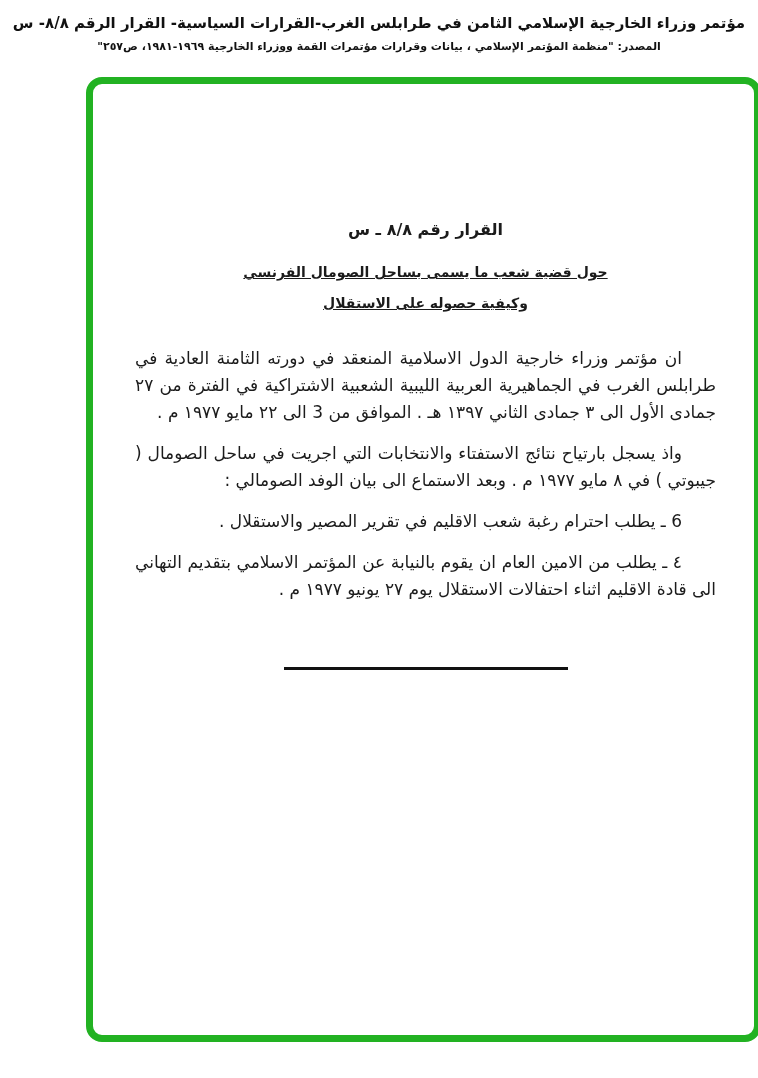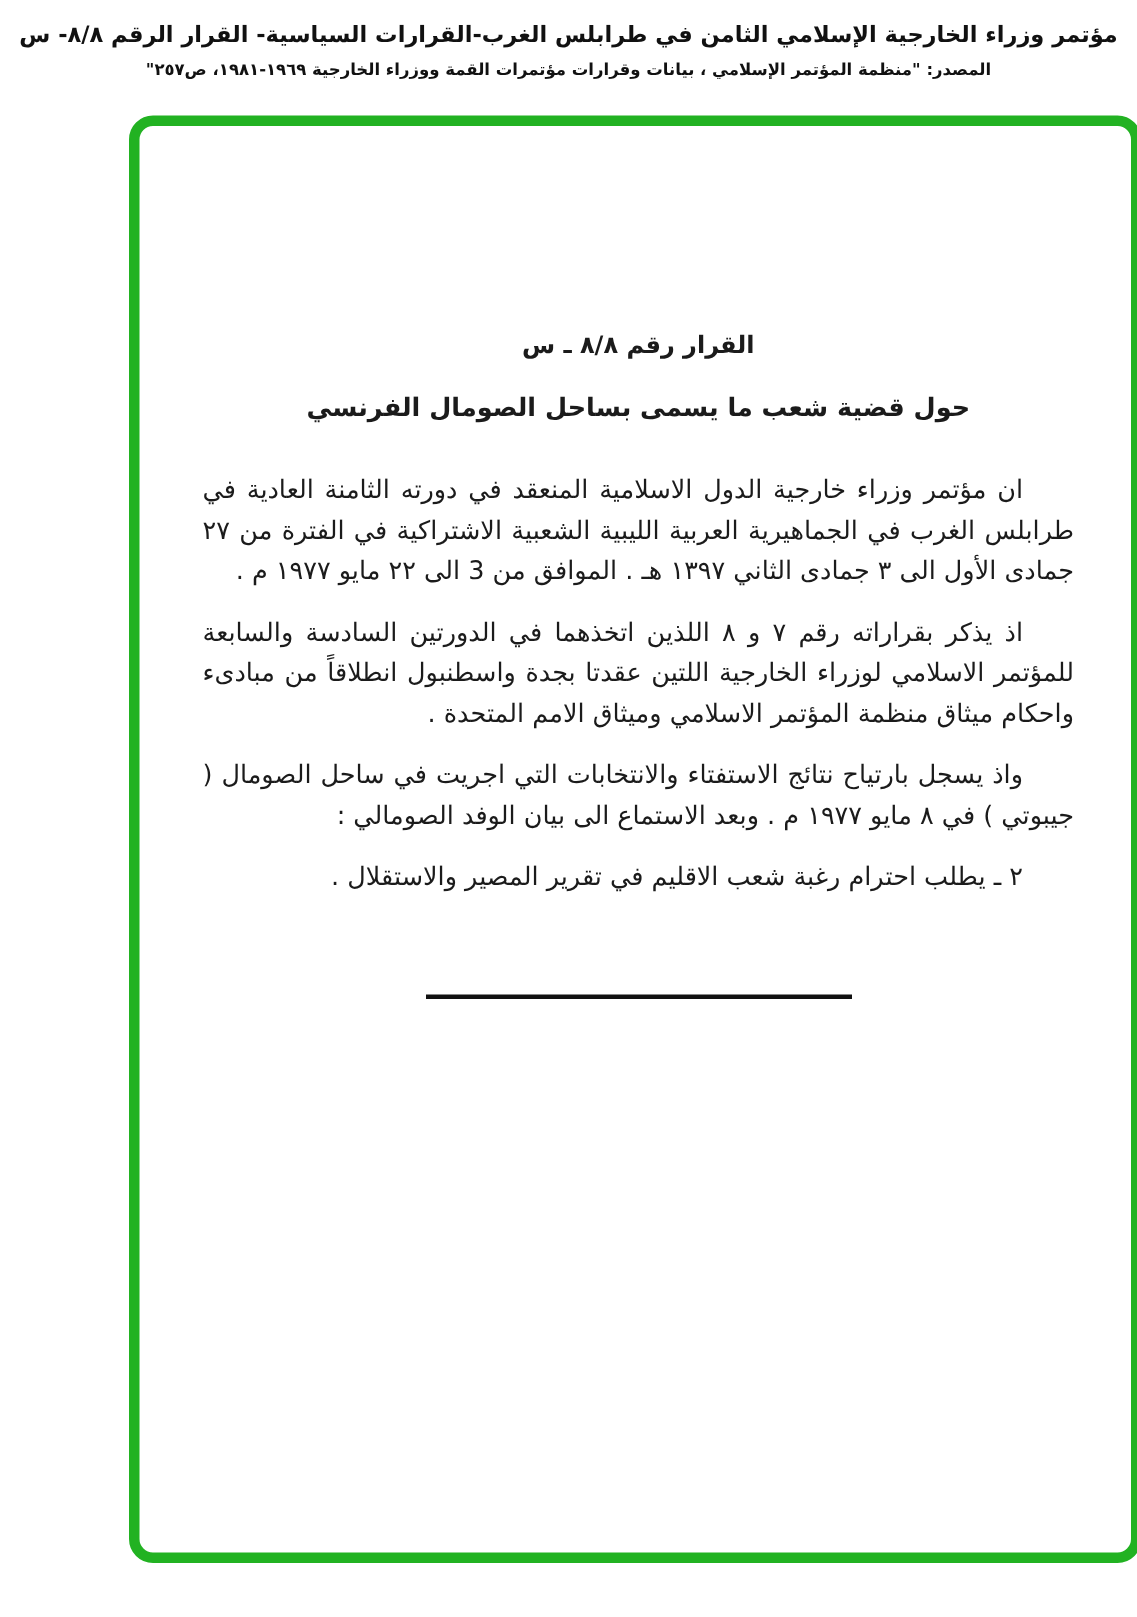--- a/index.html
+++ b/index.html
@@ -63,23 +63,24 @@
   .title {
     text-align: center;
     margin-bottom: 26px;
   }
   .title .t-num {
     font-size: 16px;
     font-weight: 600;
     margin-bottom: 14px;
   }
   .title .t-main {
-    font-size: 17px;
+    font-size: 14px;
     font-weight: bold;
     line-height: 31px;
+    text-decoration: underline;
   }
   .content p {
     margin: 0 0 14px 0;
     text-indent: 34px;
   }
   .divider {
     width: 284px;
     height: 3px;
     background: #111111;
     margin: 64px auto 0 auto;
@@ -94,31 +95,32 @@
     <div class="h1">مؤتمر وزراء الخارجية الإسلامي الثامن في طرابلس الغرب-القرارات السياسية- القرار الرقم ٨/٨- س</div>
     <div class="h2">المصدر: "منظمة المؤتمر الإسلامي ، بيانات وقرارات مؤتمرات القمة ووزراء الخارجية ١٩٦٩-١٩٨١، ص٢٥٧"</div>
   </div>
 
   <div class="frame" style="border-color: rgb(34, 178, 34);">
     <div class="content" style="color: rgb(27, 27, 27);">
 
       <div class="title">
         <div class="t-num">القرار رقم ٨/٨ ـ س</div>
         <div class="t-main">حول قضية شعب ما يسمى بساحل الصومال الفرنسي</div>
+        <div class="t-main">وكيفية حصوله على الاستقلال</div>
       </div>
 
       <p>ان مؤتمر وزراء خارجية الدول الاسلامية المنعقد في دورته الثامنة العادية في طرابلس الغرب في الجماهيرية العربية الليبية الشعبية الاشتراكية في الفترة من ٢٧ جمادى الأول الى ٣ جمادى الثاني ١٣٩٧ هـ . الموافق من 3 الى ٢٢ مايو ١٩٧٧ م .</p>
 
-      <p>اذ يذكر بقراراته رقم ٧ و ٨ اللذين اتخذهما في الدورتين السادسة والسابعة للمؤتمر الاسلامي لوزراء الخارجية اللتين عقدتا بجدة واسطنبول انطلاقاً من مبادىء واحكام ميثاق منظمة المؤتمر الاسلامي وميثاق الامم المتحدة .</p>
 
       <p>واذ يسجل بارتياح نتائج الاستفتاء والانتخابات التي اجريت في ساحل الصومال ( جيبوتي ) في ٨ مايو ١٩٧٧ م . وبعد الاستماع الى بيان الوفد الصومالي :</p>
 
 
-      <p>٢ ـ يطلب احترام رغبة شعب الاقليم في تقرير المصير والاستقلال .</p>
+      <p>6 ـ يطلب احترام رغبة شعب الاقليم في تقرير المصير والاستقلال .</p>
 
 
+      <p>٤ ـ يطلب من الامين العام ان يقوم بالنيابة عن المؤتمر الاسلامي بتقديم التهاني الى قادة الاقليم اثناء احتفالات الاستقلال يوم ٢٧ يونيو ١٩٧٧ م .</p>
 
       <div class="divider" style="background: rgb(17, 17, 17);"></div>
 
     </div>
   </div>
 
 </div>
 
 </body></html>

